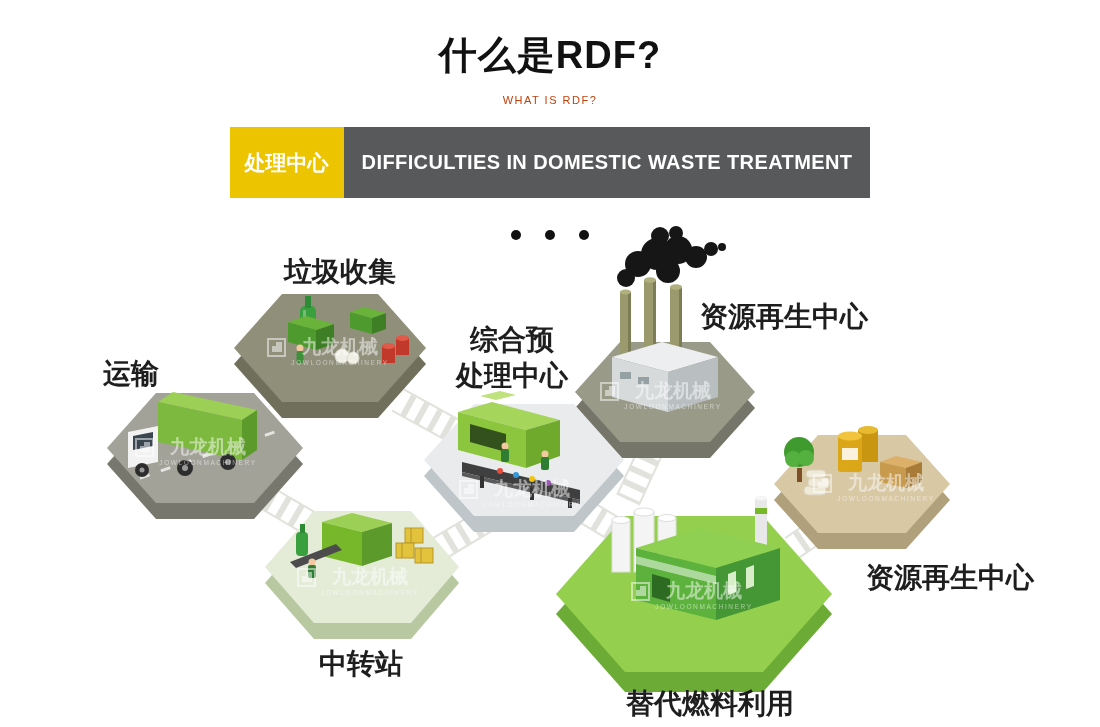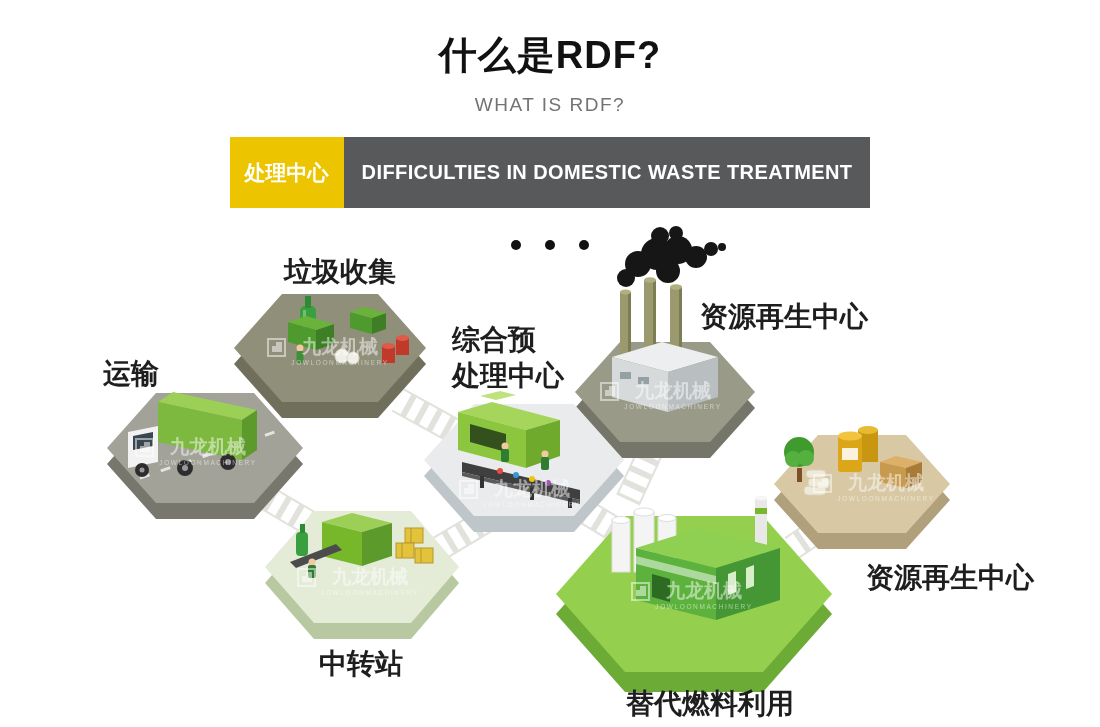--- a/index.html
+++ b/index.html
@@ -6,21 +6,21 @@
   .page{
     position:relative;width:1100px;height:727px;overflow:hidden;background:#fff;
     font-family:"Liberation Sans","DejaVu Sans",sans-serif;
   }
   .header{position:absolute;top:0;left:0;width:1100px;text-align:center;}
   .title{
     margin-top:30px;font-size:38px;font-weight:bold;color:var(--title-color,#111);
     letter-spacing:1px;
   }
   .subtitle{
-    margin-top:13px;font-size:19px;color:#737373;letter-spacing:1.5px;
+    margin-top:13px;font-size:11px;color:#c2410c;letter-spacing:1.5px;
   }
   .banner{
     margin-top:21px;display:flex;justify-content:center;align-items:stretch;
   }
   .banner-badge{
     background:var(--accent-yellow,#edc400);color:#ffffff;font-size:21px;font-weight:bold;
     padding:7px 15px;display:flex;align-items:center;
   }
   .banner-bar{
     background:var(--banner-gray,#58595b);color:#ffffff;font-size:20px;font-weight:600;
@@ -28,21 +28,21 @@
   }
   .dots{margin-top:32px;display:flex;justify-content:center;gap:24px;}
   .dot{width:10px;height:10px;border-radius:50%;background:#111;display:inline-block;}
   .illustration{position:absolute;left:0;top:0;width:1100px;height:727px;}
   .node-label{
     position:absolute;font-size:28px;font-weight:bold;color:var(--label-color,#222);
     white-space:pre-line;line-height:1.3;
   }
   .lbl-collection{left:284px;top:254px;}
   .lbl-transport{left:103px;top:356px;}
-  .lbl-preprocessing{left:452px;top:322px;width:120px;text-align:left;}
+  .lbl-preprocessing{left:452px;top:322px;width:120px;text-align:center;}
   .lbl-fuel{left:700px;top:299px;}
   .lbl-transfer{left:319px;top:646px;}
   .lbl-regeneration{left:626px;top:686px;}
   .lbl-products{left:866px;top:560px;}
 </style>
 </head>
 <body>
 
 <div class="page">
 

